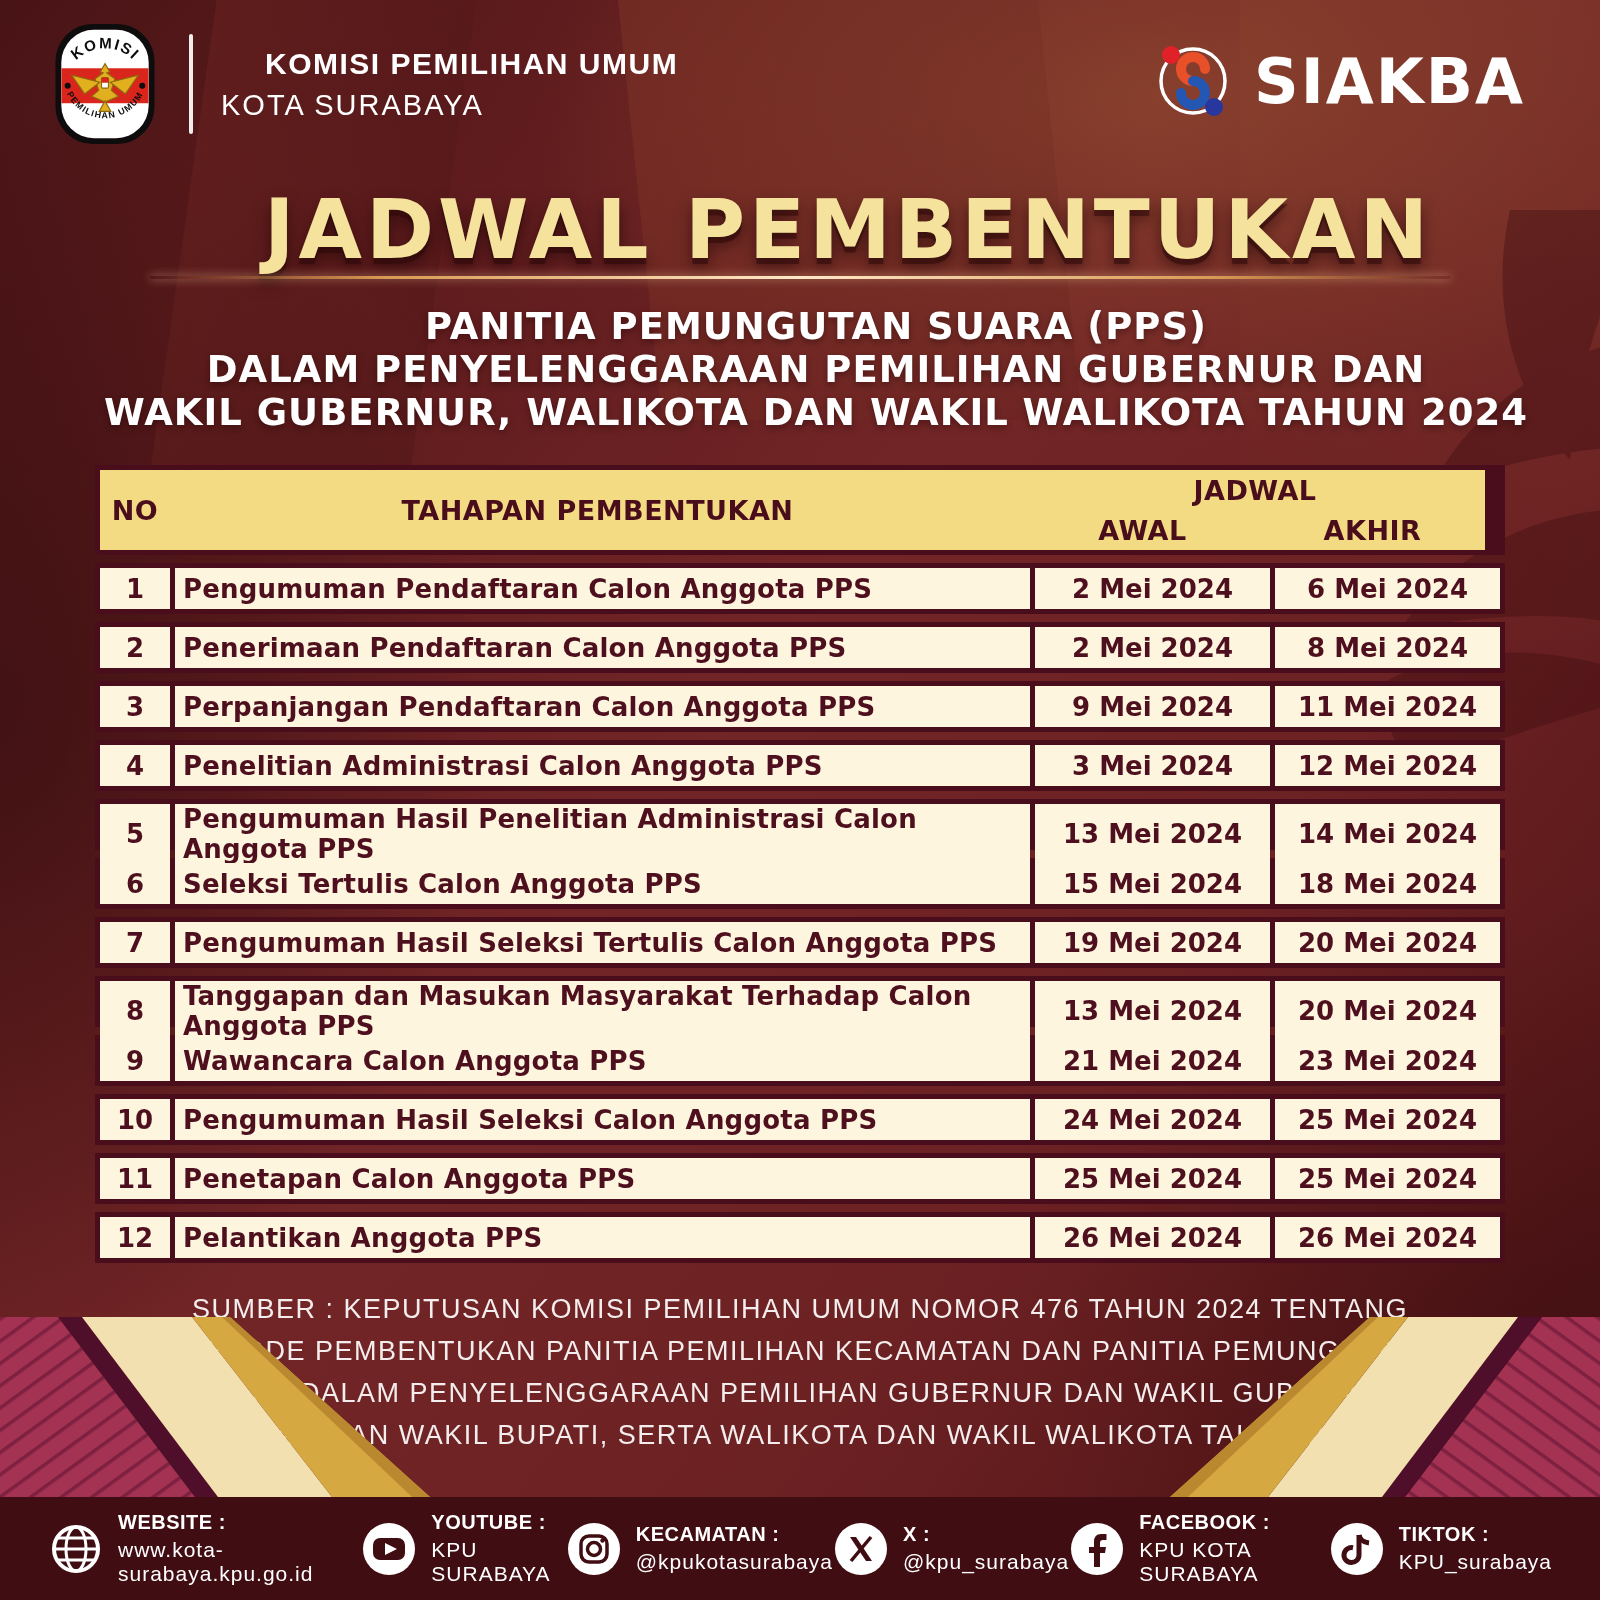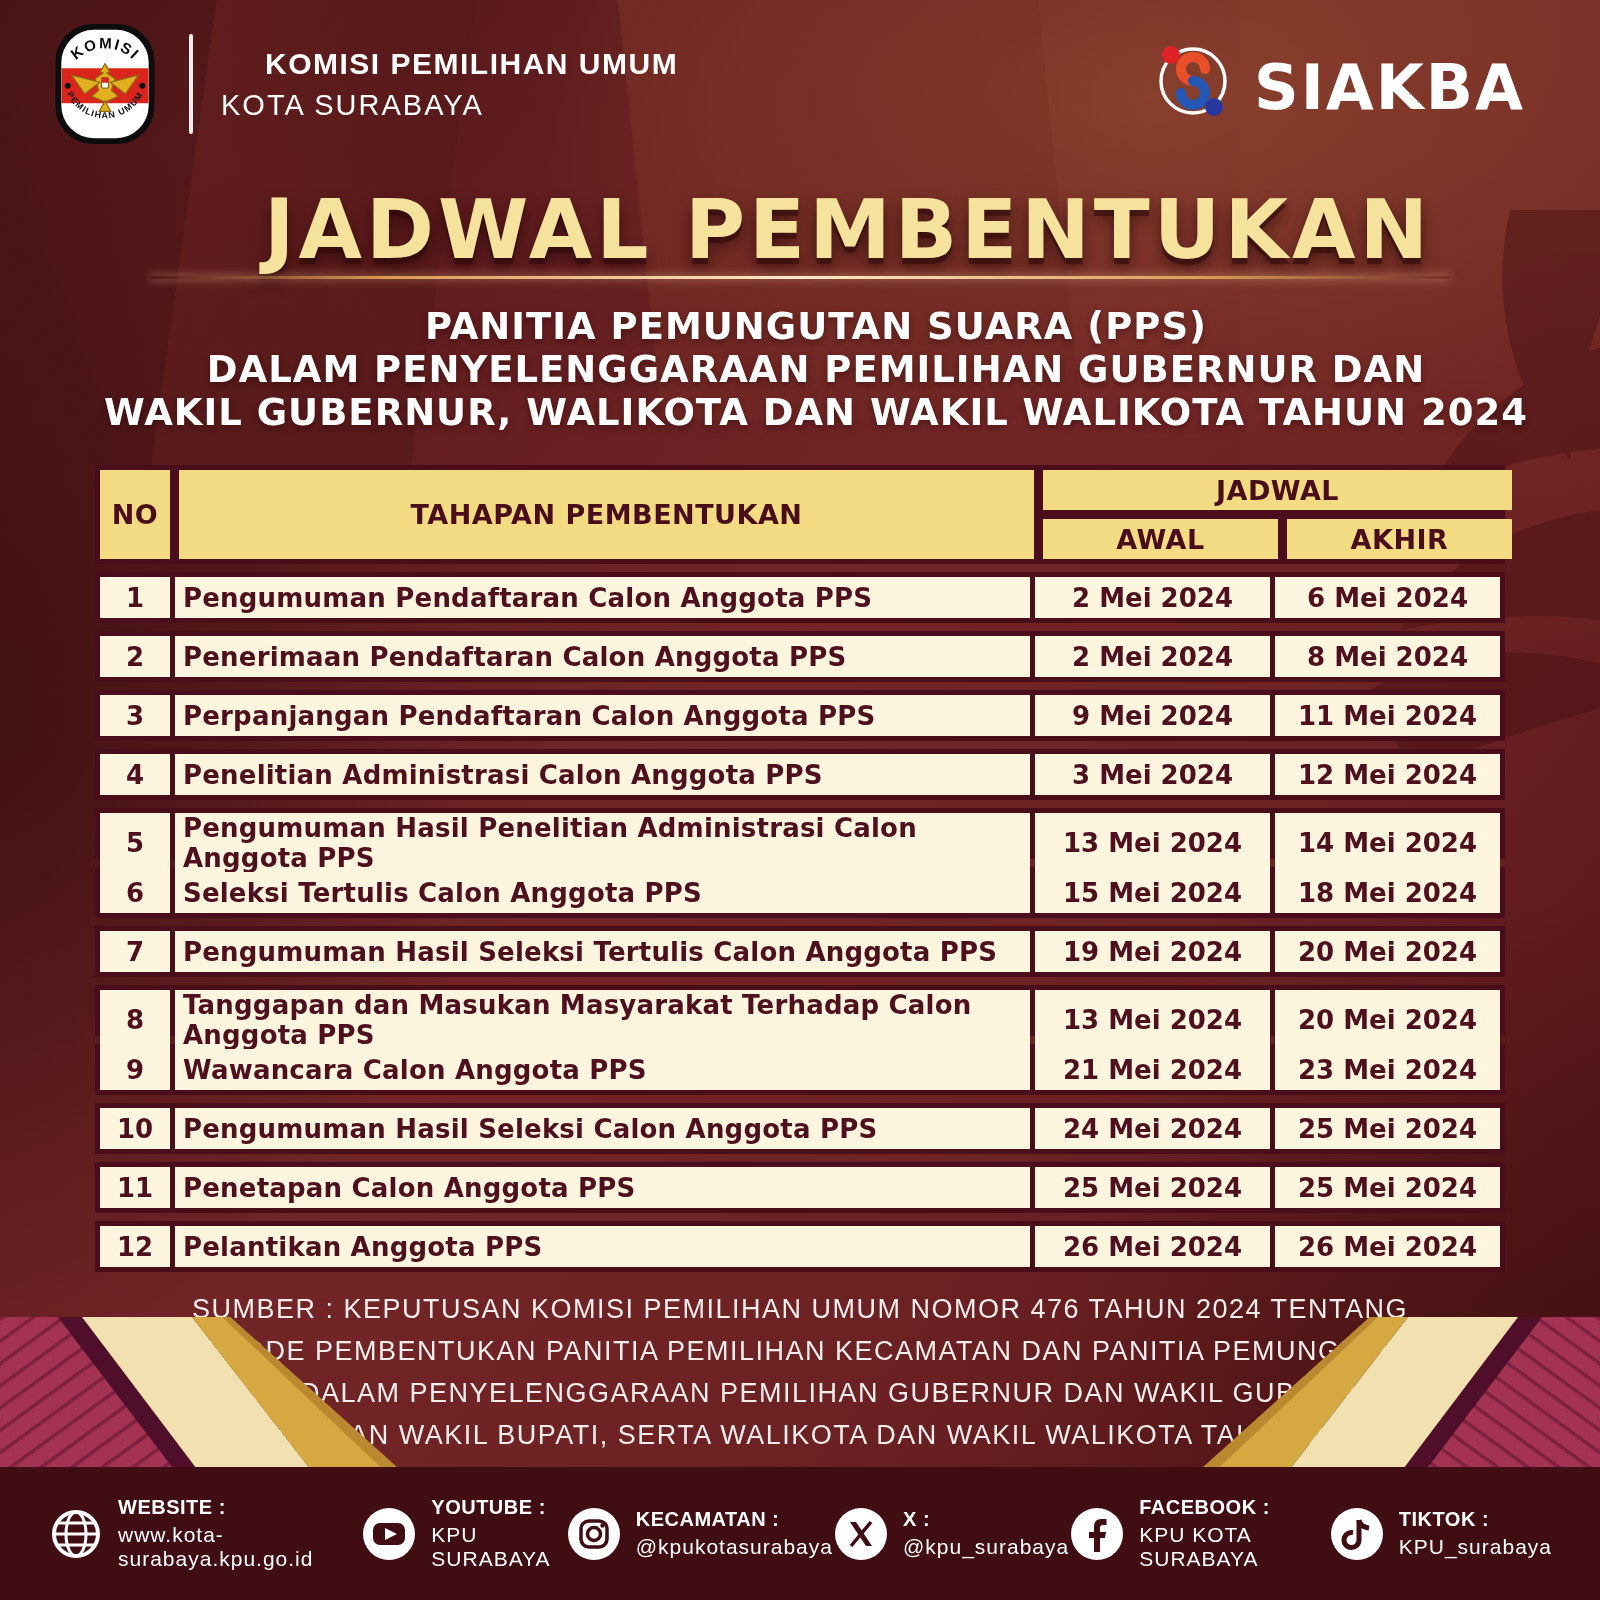--- a/index.html
+++ b/index.html
@@ -23,40 +23,40 @@
   .palm{ position:absolute; right:-70px; top:210px; width:420px; height:560px; opacity:.55; }
 
   
   .header{ position:absolute; left:45px; top:24px; display:flex; align-items:center; }
   .kpu-emblem{ width:120px; height:120px; flex:0 0 auto; }
   .hdr-divider{ width:4px; height:100px; background:#f3ecec; margin:0 28px 0 24px; border-radius:2px; }
   .org-name{ color:#fff; }
   .org-line1{ font-size:30px; font-weight:bold; letter-spacing:1.5px;margin-left:44px; }
   .org-line2{ font-size:29px; letter-spacing:2px; margin-top:8px; }
 
-  .siakba{ position:absolute; right:75px; top:38px; display:flex; align-items:flex-end; gap:18px; }
+  .siakba{ position:absolute; right:75px; top:38px; display:flex; align-items:center; gap:18px; }
   .siakba-text{ color:#fff; font-size:62px; font-weight:bold; letter-spacing:2px; font-family:"DejaVu Sans", sans-serif; }
 
   
   .title{ position:absolute; left:0; top:182px; width:1600px; text-align:center;
     font-family:"DejaVu Sans", sans-serif;
     font-size:82px; font-weight:bold; letter-spacing:4px; color:#f5e39d;
     text-shadow:0 6px 1px rgba(42,7,8,.55), 0 9px 16px rgba(25,4,5,.55);margin-left:48px; }
   .title-underline{ position:absolute; left:150px; top:276px; width:1300px; height:3px;
     background:linear-gradient(90deg, rgba(210,140,70,0), #d89a52 18%, #ffe9c9 50%, #d89a52 82%, rgba(210,140,70,0));
     box-shadow:0 0 10px rgba(255,215,170,.65); }
 
   .subtitle{ position:absolute; left:16px; top:305px; width:1600px; text-align:center; color:#fff;
     font-family:"DejaVu Sans", sans-serif; font-weight:bold; font-size:37px; line-height:43px; letter-spacing:1px;
     text-shadow:0 3px 6px rgba(30,5,5,.4); }
 
   
   .table{ position:absolute; left:95px; top:465px; width:1410px; }
   .thead{ display:grid; grid-template-columns:70px 855px 235px 225px; grid-template-rows:40px 40px;
-    gap:9px; padding:5px; background:#4a0d1b; }
+    gap:0; padding:5px; background:#4a0d1b; }
   .thead .cell{ background:#f3db84; color:#4a0d1b; font-weight:bold; font-size:27px; letter-spacing:.5px;
     display:flex; align-items:center; justify-content:center; font-family:"DejaVu Sans", sans-serif; }
   .cell-no{ grid-row:1 / span 2; grid-column:1; }
   .cell-tahapan-h{ grid-row:1 / span 2; grid-column:2; }
   .cell-jadwal{ grid-row:1; grid-column:3 / span 2; }
   .cell-awal-h{ grid-row:2; grid-column:3; }
   .cell-akhir-h{ grid-row:2; grid-column:4; }
 
   .tbody{ margin-top:8px; }
   .trow{ display:grid; grid-template-columns:70px 855px 235px 225px; gap:5px; padding:5px;
@@ -68,21 +68,21 @@
   
   .source{ position:absolute; left:170px; top:1288px; width:1260px; text-align:center; color:#f4eded;
     font-size:27px; line-height:42px; letter-spacing:1.5px; }
 
   
   .ribbon{ position:absolute; bottom:103px; width:560px; height:180px; }
   .ribbon.left{ left:0; }
   .ribbon.right{ right:0; transform:scaleX(-1); }
 
   
-  .footer{ position:absolute; left:0; bottom:0; width:1600px; height:133px; background:#400d12;
+  .footer{ position:absolute; left:0; bottom:0; width:1600px; height:103px; background:#400d12;
     display:flex; align-items:center; justify-content:space-between; padding:0 48px; }
   .f-item{ display:flex; align-items:center; gap:14px; }
   .f-icon{ width:56px; height:56px; flex:0 0 auto; }
   .f-text{ color:#fff; }
   .f-label{ font-weight:bold; font-size:20px; letter-spacing:.5px; }
   .f-value{ font-size:21px; letter-spacing:1px; margin-top:4px; }
 </style>
 </head>
 <body>
 

